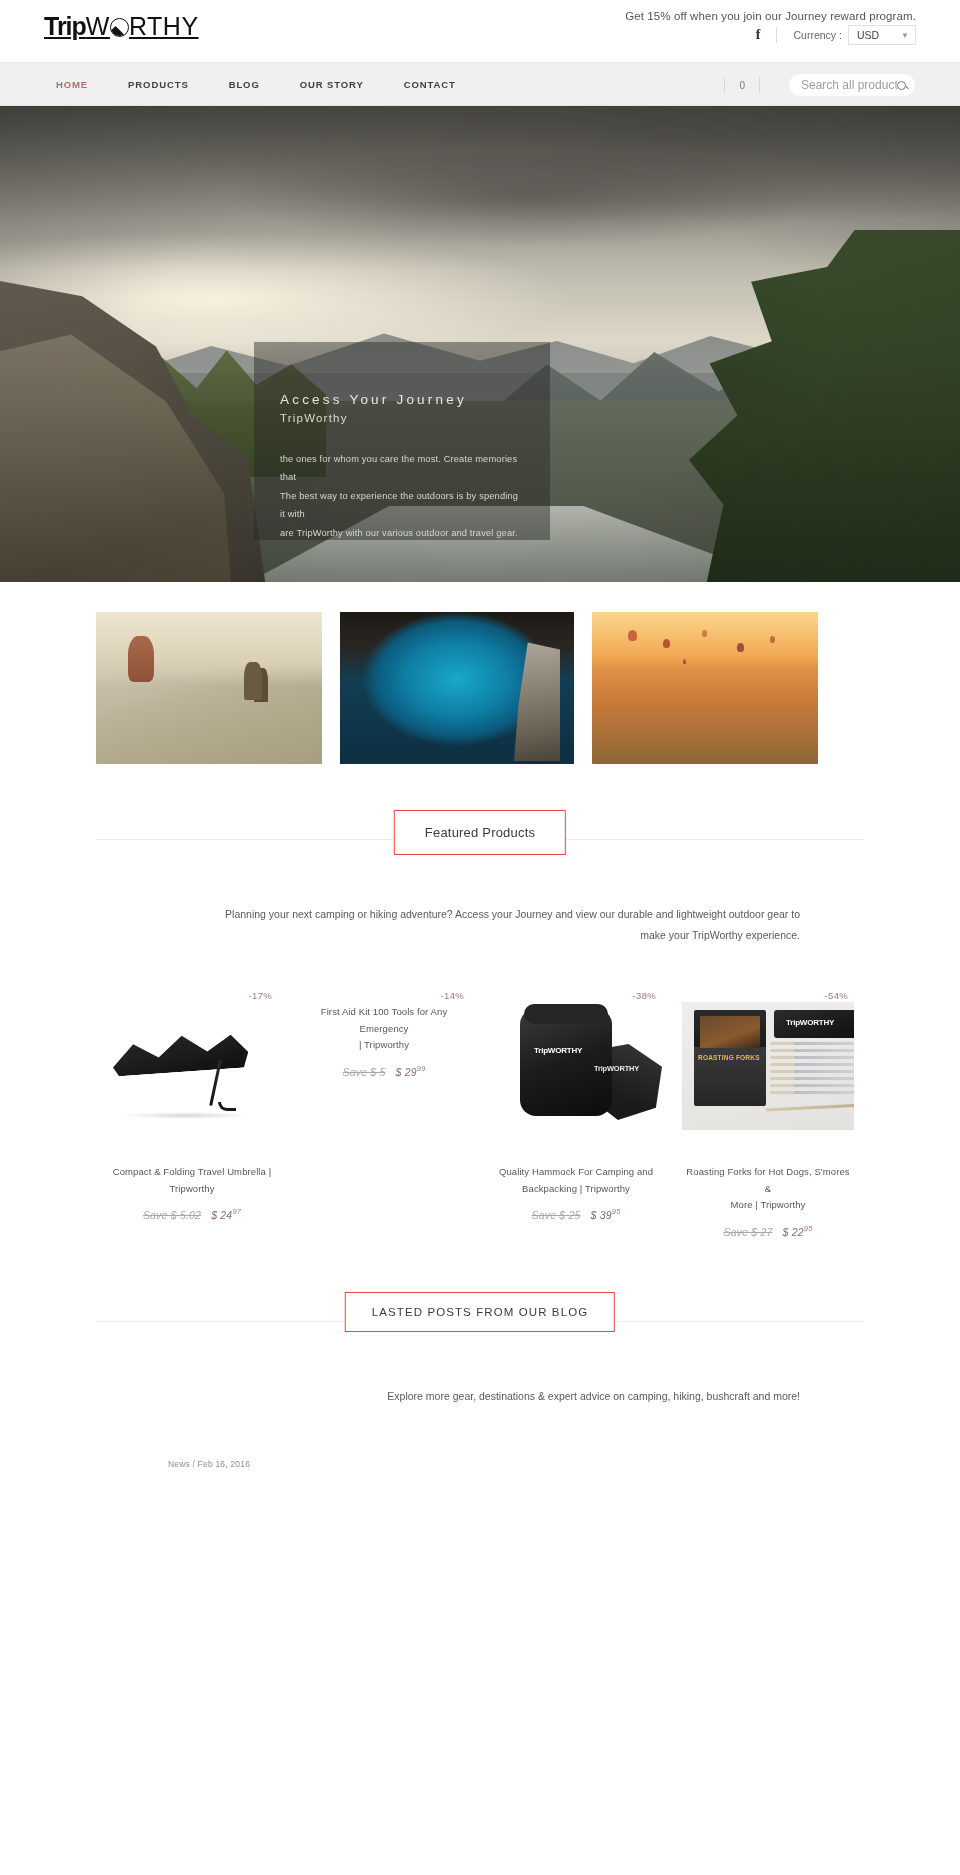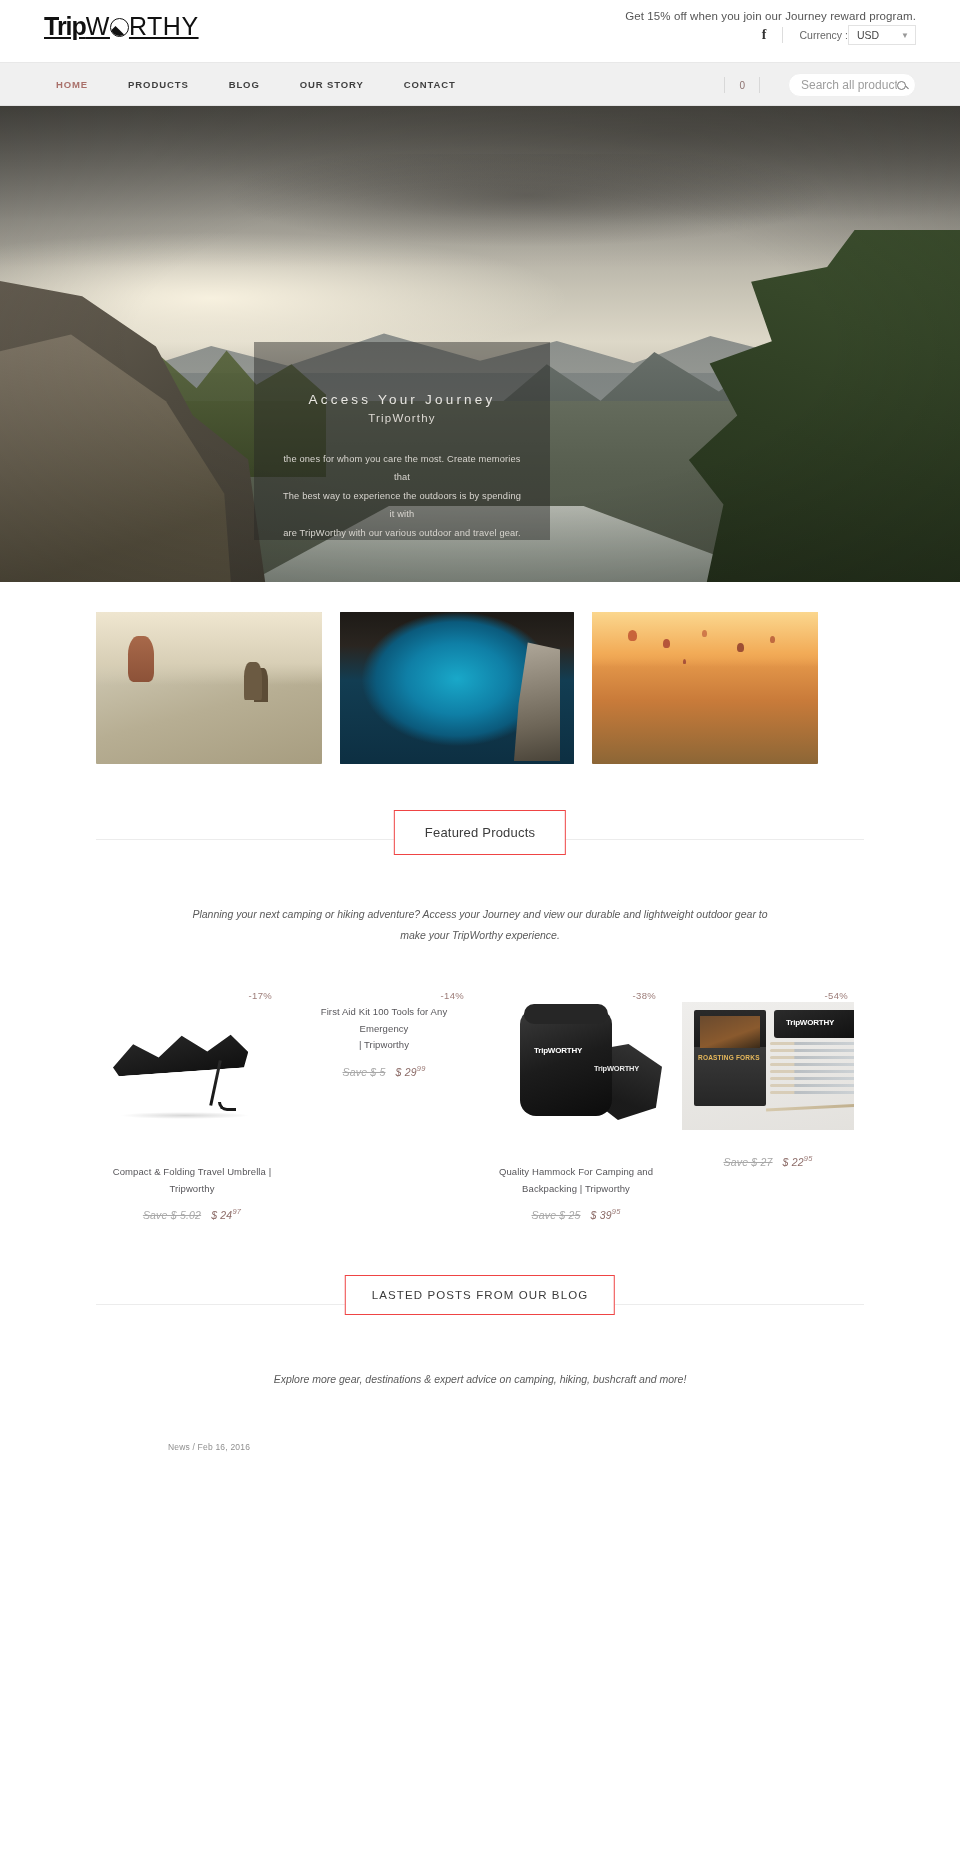--- a/index.html
+++ b/index.html
@@ -70,21 +70,21 @@
   .fb-icon {
     font-family: "Liberation Serif", serif;
     font-weight: bold;
     font-size: 14px;
     color: #333;
     margin-right: 16px;
     padding-right: 16px;
     border-right: 1px solid #ddd;
     line-height: 16px;
   }
-  .currency-label { margin-right: 0; color: #666; font-size: 10.5px;}
+  .currency-label { margin-right: 6px; color: #666; font-size: 10.5px;}
   .currency-sel {
     border: 1px solid #e2e2e2;
     padding: 3px 6px 3px 8px;
     font-size: 10.5px;
     color: #444;
     background: #fff;
     display: inline-flex;
     align-items: center;
     gap: 22px;
     cursor: pointer;
@@ -235,21 +235,20 @@
     position:absolute; inset:0;
     background: radial-gradient(ellipse 90% 80% at 50% 50%, rgba(0,0,0,0) 40%, rgba(0,0,0,0.30) 100%);
   }
 
   .hero-card {
     position: absolute;
     left: 254px; top: 236px;
     width: 296px; height: 198px;
     background: rgba(40,40,38,0.46);
     padding: 48px 26px 0;
-    text-align: center;
   }
   .hero-title {
     color: #e8e6e1;
     font-size: 13.5px;
     letter-spacing: 3.2px;
     font-weight: 400;
     line-height: 1.45;
   }
   .hero-sub {
     color: #ddd9d3;
@@ -333,22 +332,21 @@
     letter-spacing: .2px;
   }
   .sec-head .label.caps {
     font-size: 11.5px;
     letter-spacing: 1.1px;
     padding: 13px 26px;
   }
   .sec-desc {
     width: 640px;
     margin: 40px auto 0;
-    text-align: center;
-    font-style: italic;
+    text-align: right;
     font-size: 10.5px;
     color: #5a5a5a;
     line-height: 2.0;
   }
 
   
   .products {
     width: 768px; margin: 0 auto;
     display: flex;
     gap: 0;
@@ -693,20 +691,24 @@
             <i style="top:7px"></i>
             <i style="top:14px"></i>
             <i style="top:21px"></i>
           <i style="top:28px"></i>
             <i style="top:35px"></i>
             <i style="top:42px"></i>
             <i style="top:49px"></i>
         </div>
         <div class="rf-stick"></div>
       </div>
+      <div class="ptitle">
+        <div>Roasting Forks for Hot Dogs, S'mores &amp;</div>
+        <div>More | Tripworthy</div>
+      </div>
       <div class="pprice">
         <span class="save">Save $ 27</span><span class="now">$ 22</span><span class="cents">95</span>
       </div>
     </div>
 
   </div>
 </section>
 
 <section class="blog-wrap">
   <div class="sec-head">

